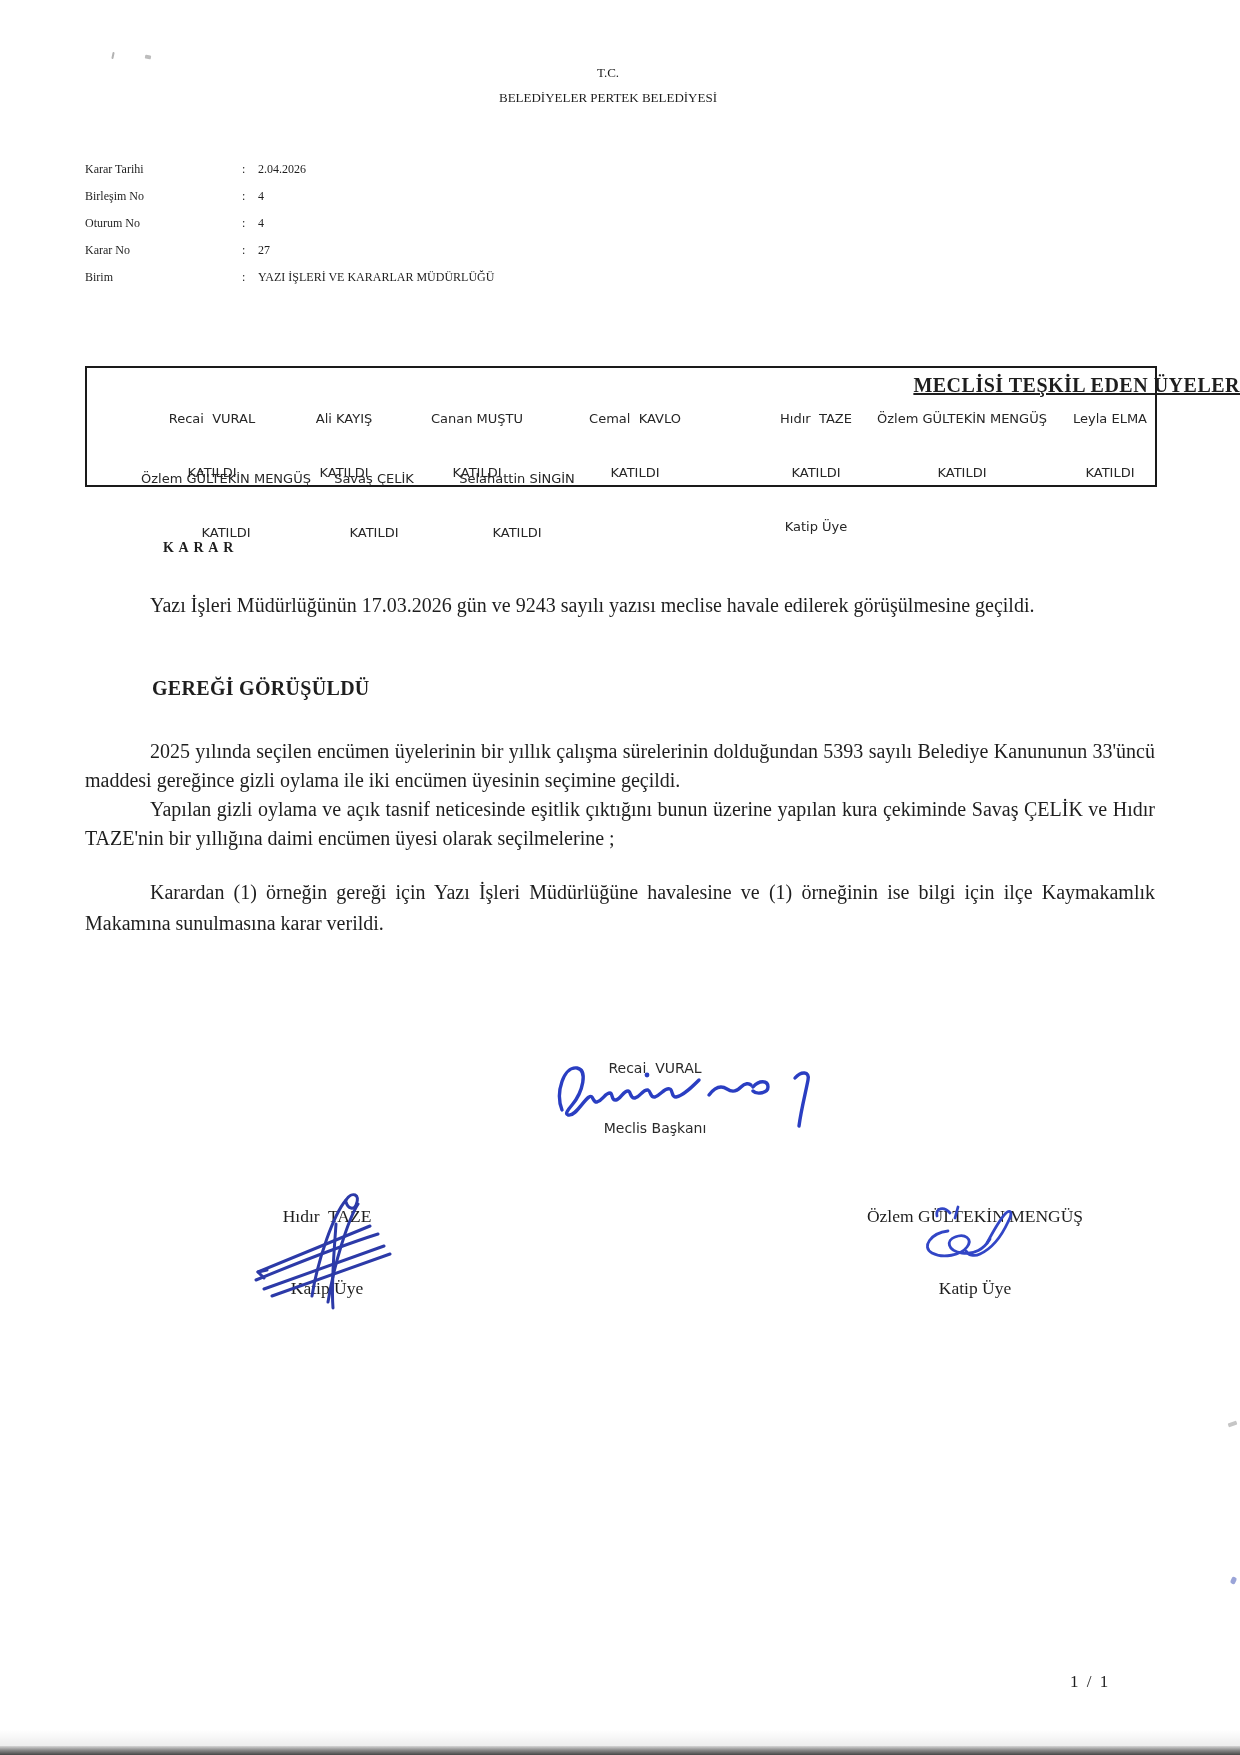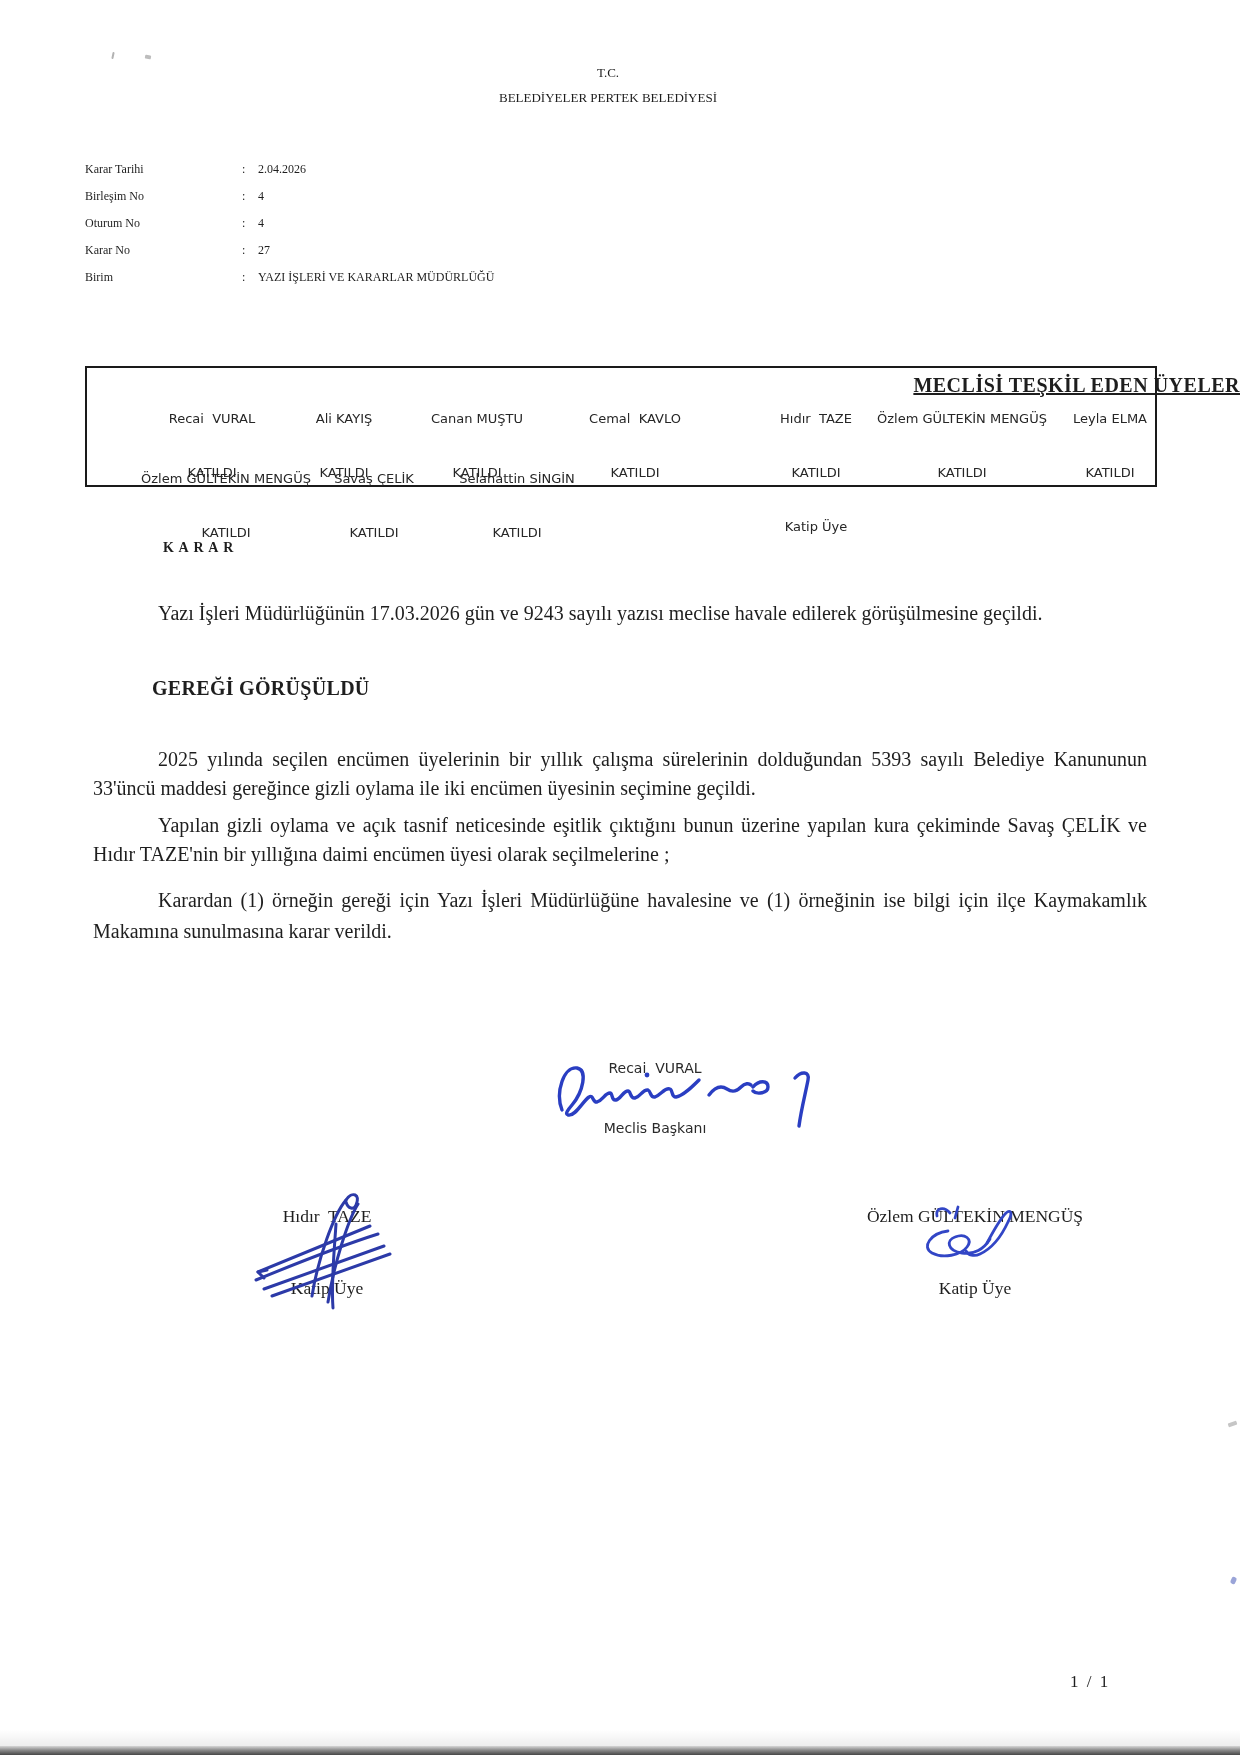--- a/index.html
+++ b/index.html
@@ -22,21 +22,21 @@
   .cell { position:absolute; transform:translateX(-50%); text-align:center;
     font-family:"DejaVu Sans", sans-serif; font-size:13px; line-height:18px; color:#262626;
     white-space:pre; }
   .cell .nm { display:block; }
   .cell .st { display:block; }
   .cell .rl { display:block; }
   
   .karar-heading { position:absolute; top:540px; left:163px; font-size:14px; font-weight:bold; letter-spacing:1px; }
   .para { position:absolute; left:85px; width:1070px; font-size:20px; line-height:29px;
     text-align:justify; }
-  .para p { margin:8px; text-indent:65px; }
+  .para p { margin:0; text-indent:65px; }
   .p1 { top:591px; }
   .geregi-heading { position:absolute; top:677px; left:152px; font-size:20px; font-weight:bold; letter-spacing:0.3px; }
   .p23 { top:737px; }
   .p4 { top:877px; line-height:31px; }
   
   .sig-president { position:absolute; top:1018px; left:530px; width:250px; text-align:center;
     font-family:"DejaVu Sans", sans-serif; font-size:14px; line-height:20px; color:#2a2a2a; white-space:pre; }
   .sig-clerk { position:absolute; top:1156px; text-align:center; font-size:17.5px; line-height:24px; white-space:pre; }
   .sig-clerk-left { left:227px; width:200px; }
   .sig-clerk-right { left:835px; width:280px; }

